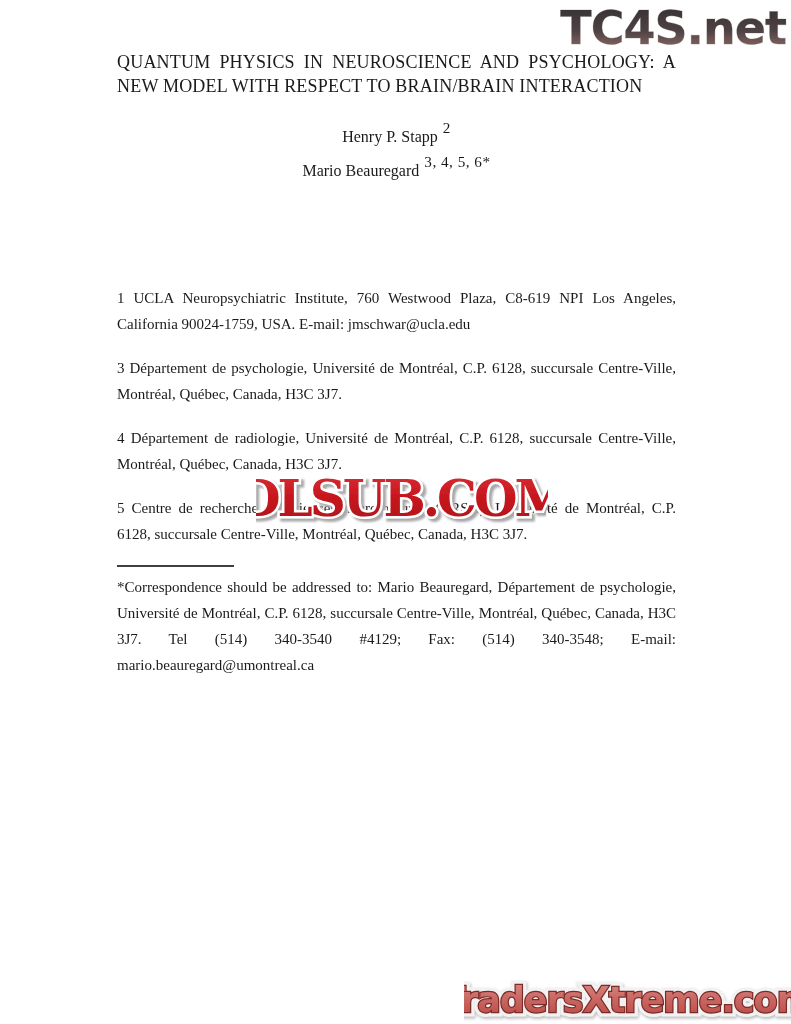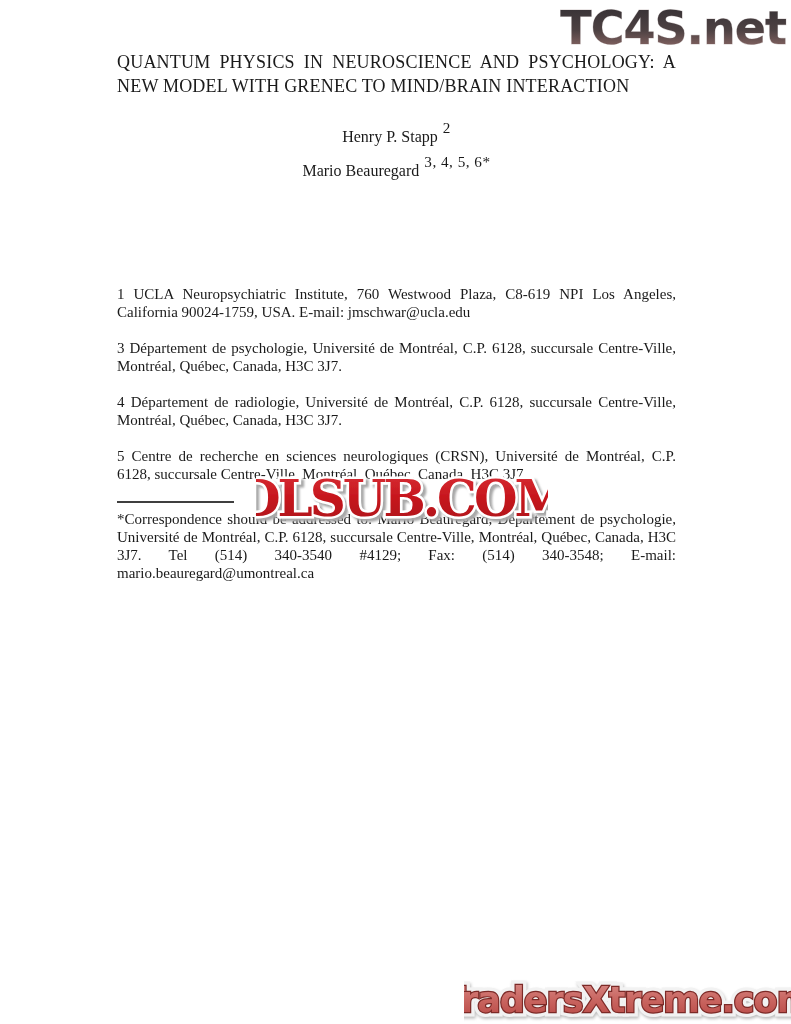--- a/index.html
+++ b/index.html
@@ -44,21 +44,21 @@
     position: relative;
     top: -0.58em;
     margin-left: 5px;
     letter-spacing: 0.5px;
   }
 
   .affiliations { margin-top: 103px; }
   .affiliations p, .correspondence p {
     margin: 0 0 18px 0;
     font-size: 15px;
-    line-height: 18px;
+    line-height: 26px;
     text-align: justify;
   }
   .footnote-rule {
     margin: 13px 0 0 0;
     width: 117px;
     border: none;
     border-top: 2px solid #3f3f3f;
   }
   .correspondence p { margin-top: 7px; margin-bottom: 0; }
 
@@ -83,21 +83,21 @@
         </linearGradient>
       </defs>
       <text x="228" y="42" text-anchor="end" font-family="DejaVu Sans, sans-serif" font-size="46" font-weight="bold" letter-spacing="-1" fill="url(#gradTc4s)" stroke="#d6d0d0" stroke-width="0.8" paint-order="stroke">TC4S.net</text>
     </svg>
   </div>
 
   <div class="content">
 
     <div class="title">
       <div class="line1">QUANTUM PHYSICS IN NEUROSCIENCE AND PSYCHOLOGY: A</div>
-      <div class="line2">NEW MODEL WITH GRENEC TO MIND/BRAIN INTERACTION</div>
+      <div class="line2">NEW MODEL WITH RESPECT TO BRAIN/BRAIN INTERACTION</div>
     </div>
 
     <div class="authors">
       <div class="author-row second">
         <span>Henry P. Stapp</span><sup>2</sup>
       </div>
       <div class="author-row third">
         <span>Mario Beauregard</span><sup>3, 4, 5, 6*</sup>
       </div>
     </div>

